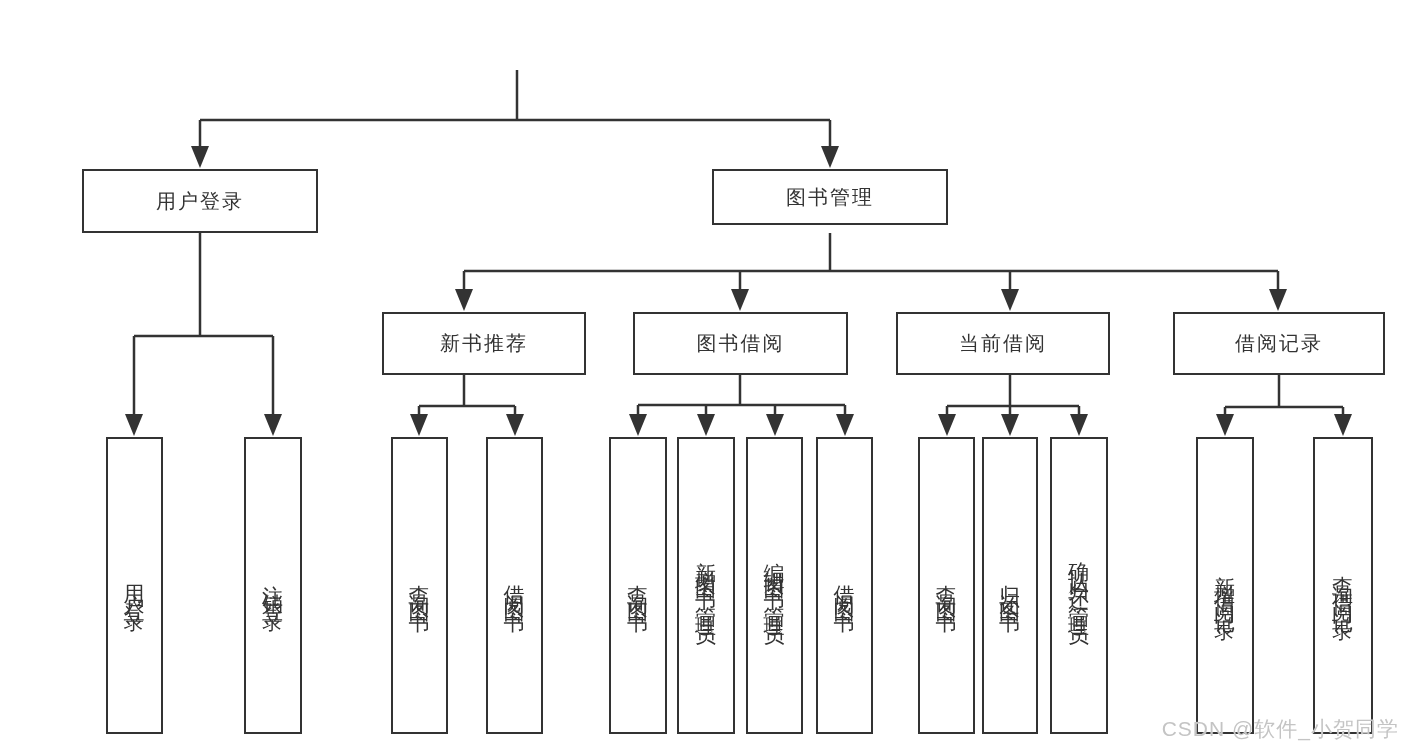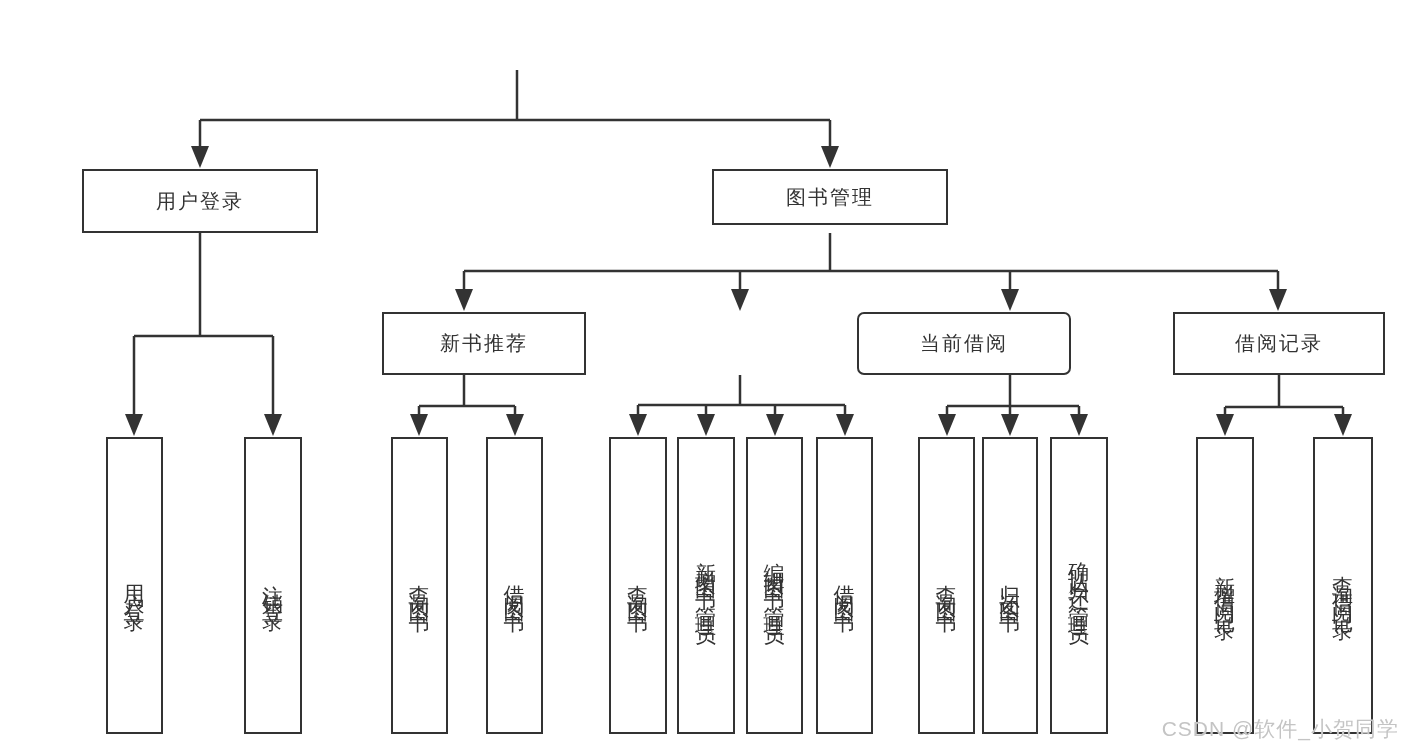--- a/index.html
+++ b/index.html
@@ -96,21 +96,22 @@
       <polygon points="1216,414 1234,414 1225,436"></polygon>
       <polygon points="1334,414 1352,414 1343,436"></polygon>
     </g>
   </svg>
 
 
   <div class="node h-node" style="left:82px;top:169px;width:236px;height:64px;">用户登录</div>
   <div class="node h-node" style="left:712px;top:169px;width:236px;height:56px;">图书管理</div>
 
   <div class="node h-node" style="left:362px;top:312px;width:204px;height:63px;margin-left:20px;">新书推荐</div>
-  <div class="node h-node" style="left:857px;top:312px;width:214px;height:63px;border-radius:7px;">当前借阅</div>
+  <div class="node h-node" style="left:633px;top:312px;width:215px;height:63px;">图书借阅</div>
+  <div class="node h-node" style="left:896px;top:312px;width:214px;height:63px;">当前借阅</div>
   <div class="node h-node" style="left:1173px;top:312px;width:212px;height:63px;">借阅记录</div>
 
   <div class="node v-node" style="left:106px;width:57px;">
     <span class="vtext">用户登录</span>
   </div>
   <div class="node v-node" style="left:244px;width:58px;">
     <span class="vtext">注销登录</span>
   </div>
 
   <div class="node v-node" style="left:391px;width:57px;">

